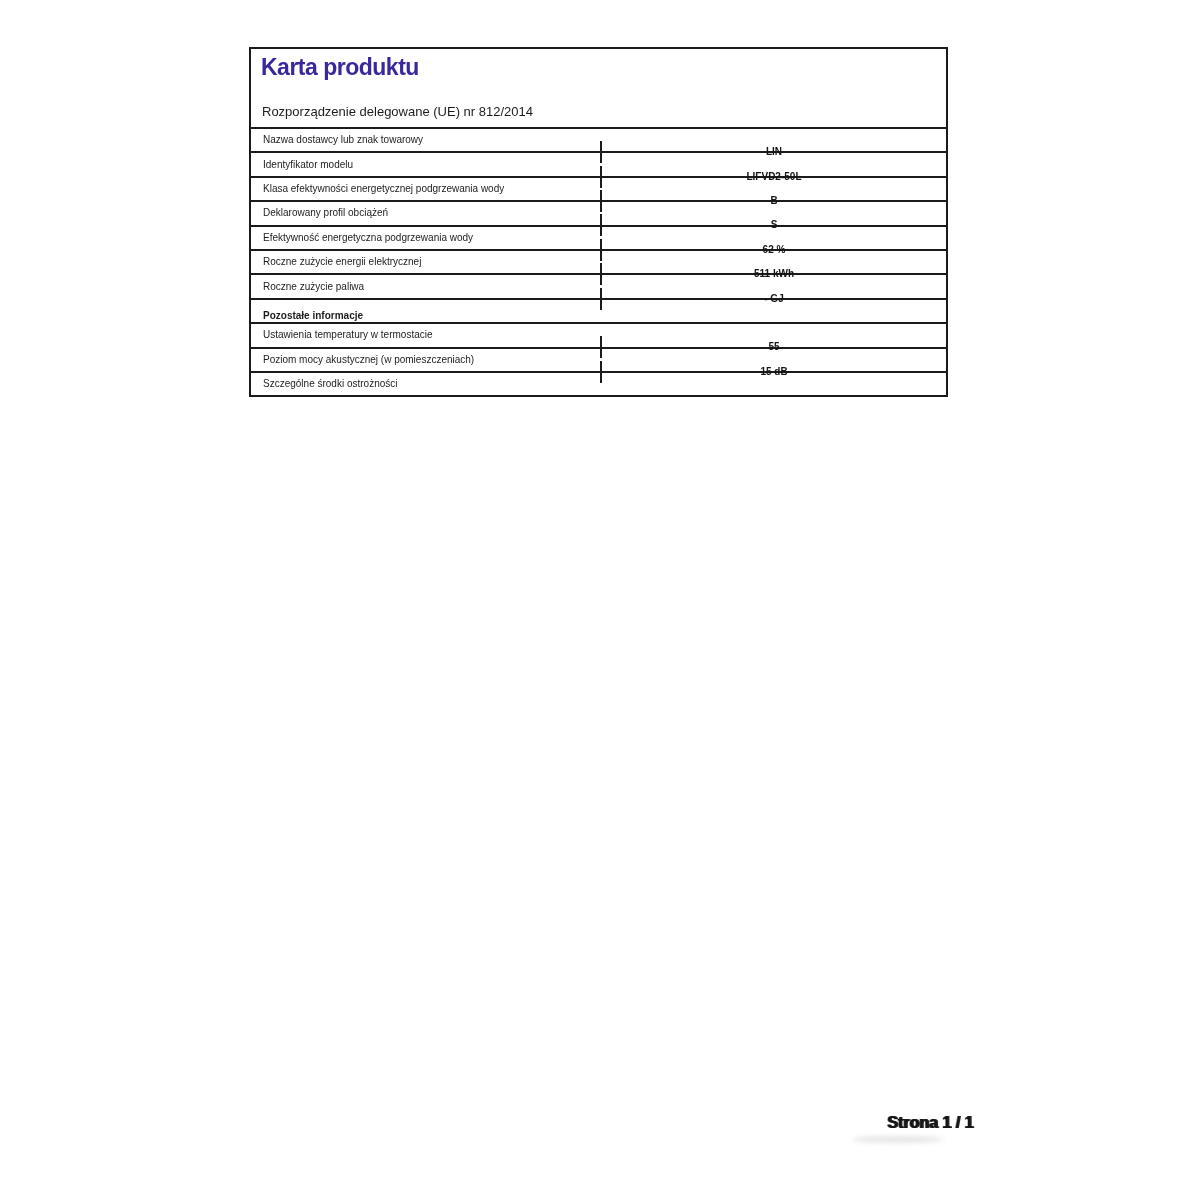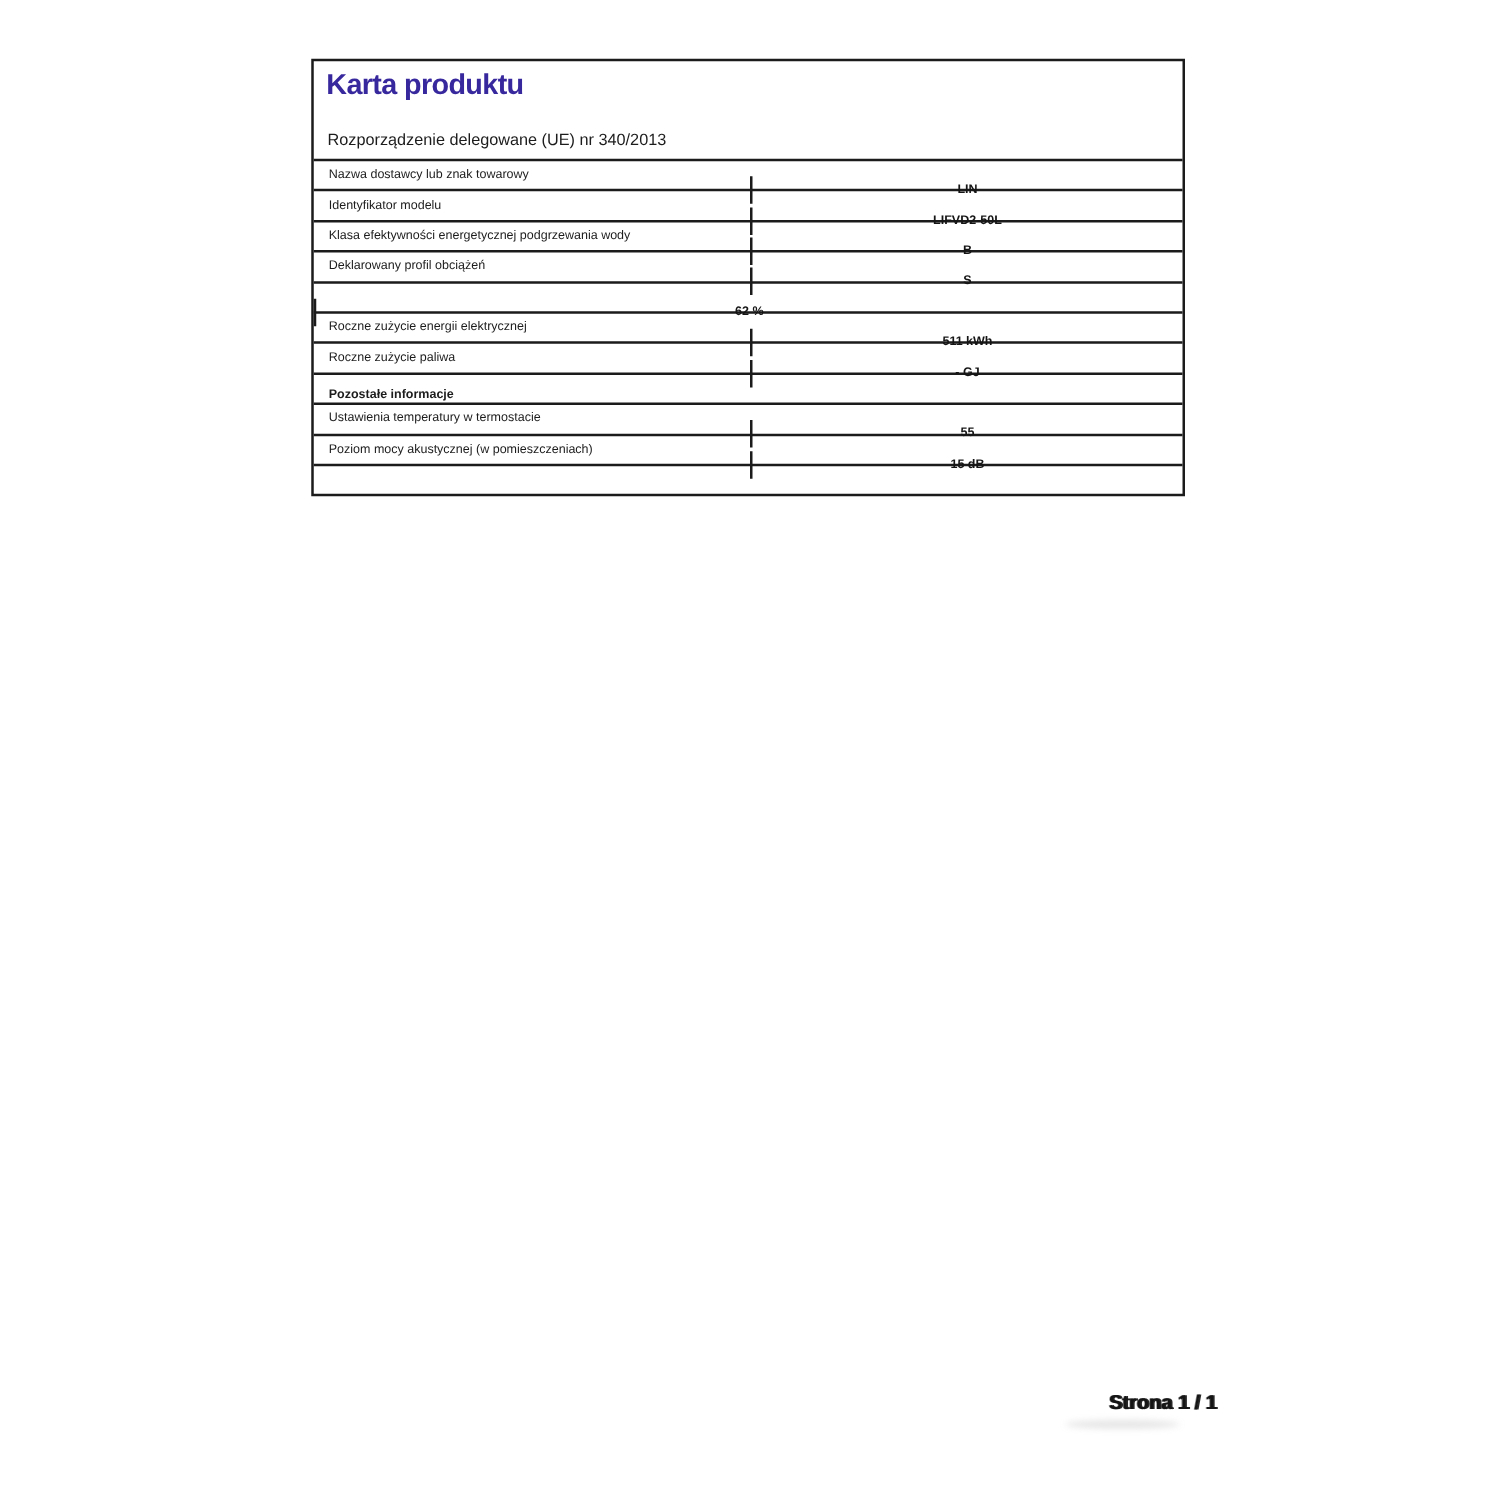--- a/index.html
+++ b/index.html
@@ -95,40 +95,41 @@
   }
 </style>
 </head>
 <body>
 
 <div class="page">
 
   <div class="doc">
     <div class="doc-header">
       <div class="doc-title" style="color: rgb(56, 40, 158);">Karta produktu</div>
-      <div class="doc-subtitle">Rozporządzenie delegowane  (UE)  nr 340/2013</div>
+      <div class="doc-subtitle">Rozporządzenie delegowane  (UE)  nr 812/2014</div>
     </div>
     <div class="spec-table">
         <div class="row">
           <div class="cell label">Nazwa dostawcy lub znak towarowy</div>
           <div class="cell value">LIN</div>
         </div>
         <div class="row">
           <div class="cell label">Identyfikator modelu</div>
           <div class="cell value">LIFVD2-50L</div>
         </div>
         <div class="row">
           <div class="cell label">Klasa efektywności energetycznej podgrzewania wody</div>
           <div class="cell value">B</div>
         </div>
         <div class="row">
           <div class="cell label">Deklarowany profil obciążeń</div>
           <div class="cell value">S</div>
         </div>
         <div class="row">
+          <div class="cell label">Efektywność energetyczna podgrzewania wody</div>
           <div class="cell value">62 %</div>
         </div>
         <div class="row">
           <div class="cell label">Roczne zużycie energii elektrycznej</div>
           <div class="cell value">511 kWh</div>
         </div>
         <div class="row">
           <div class="cell label">Roczne zużycie paliwa</div>
           <div class="cell value">- GJ</div>
         </div>
@@ -137,20 +138,21 @@
         </div>
         <div class="row">
           <div class="cell label">Ustawienia temperatury w termostacie</div>
           <div class="cell value">55</div>
         </div>
         <div class="row">
           <div class="cell label">Poziom mocy akustycznej (w pomieszczeniach)</div>
           <div class="cell value">15 dB</div>
         </div>
         <div class="row">
+          <div class="cell label">Szczególne środki ostrożności</div>
           <div class="cell value"></div>
         </div>
       </div>
   </div>
 
   <div class="page-footer">Strona 1 / 1</div>
   <div class="footer-ghost"></div>
 
 </div>
 

